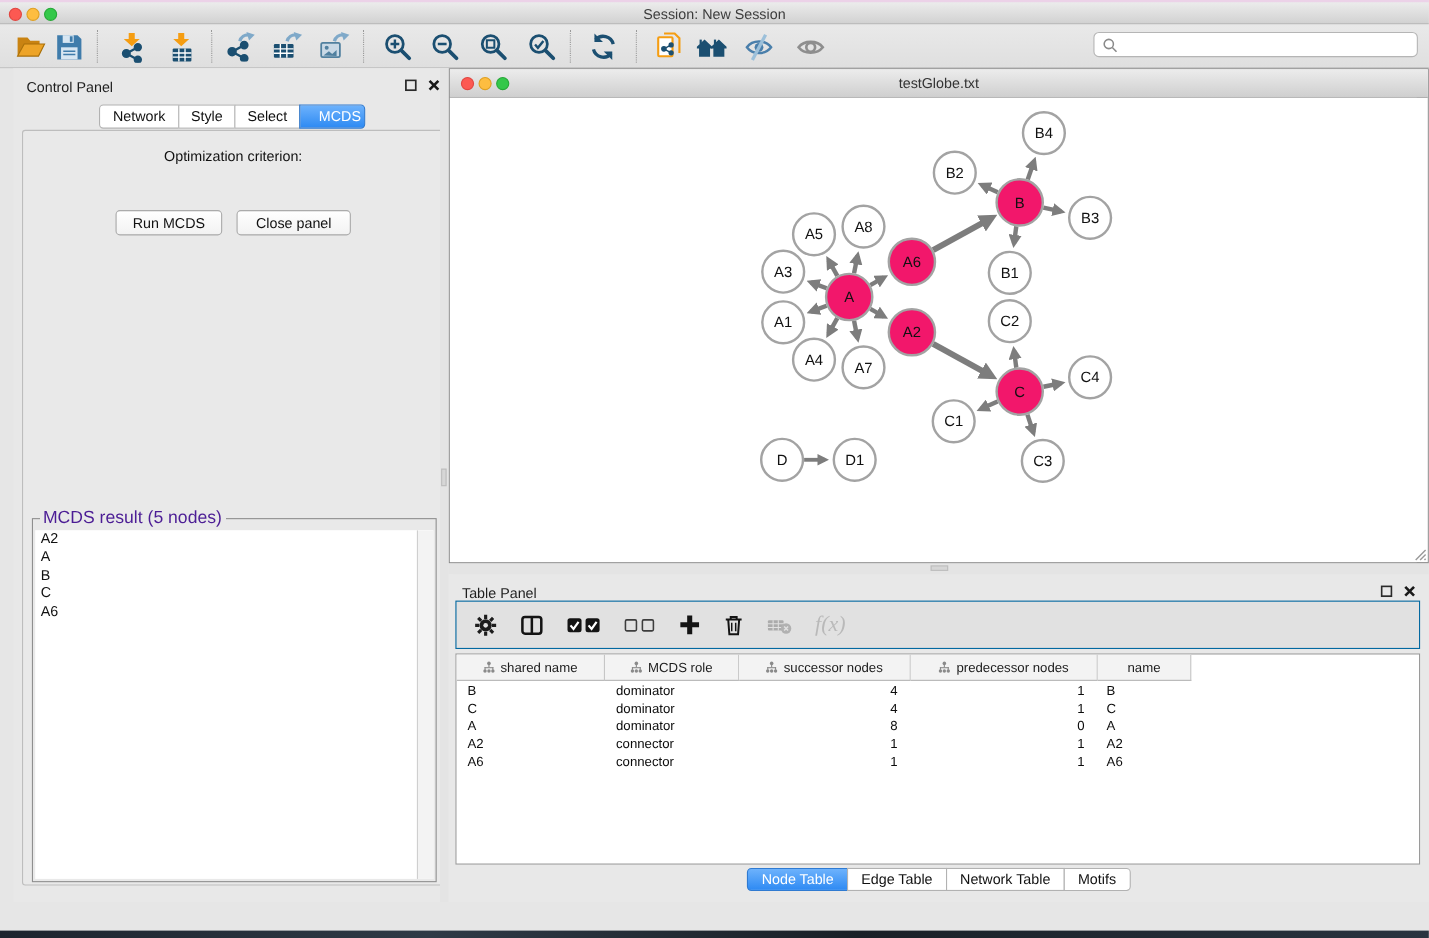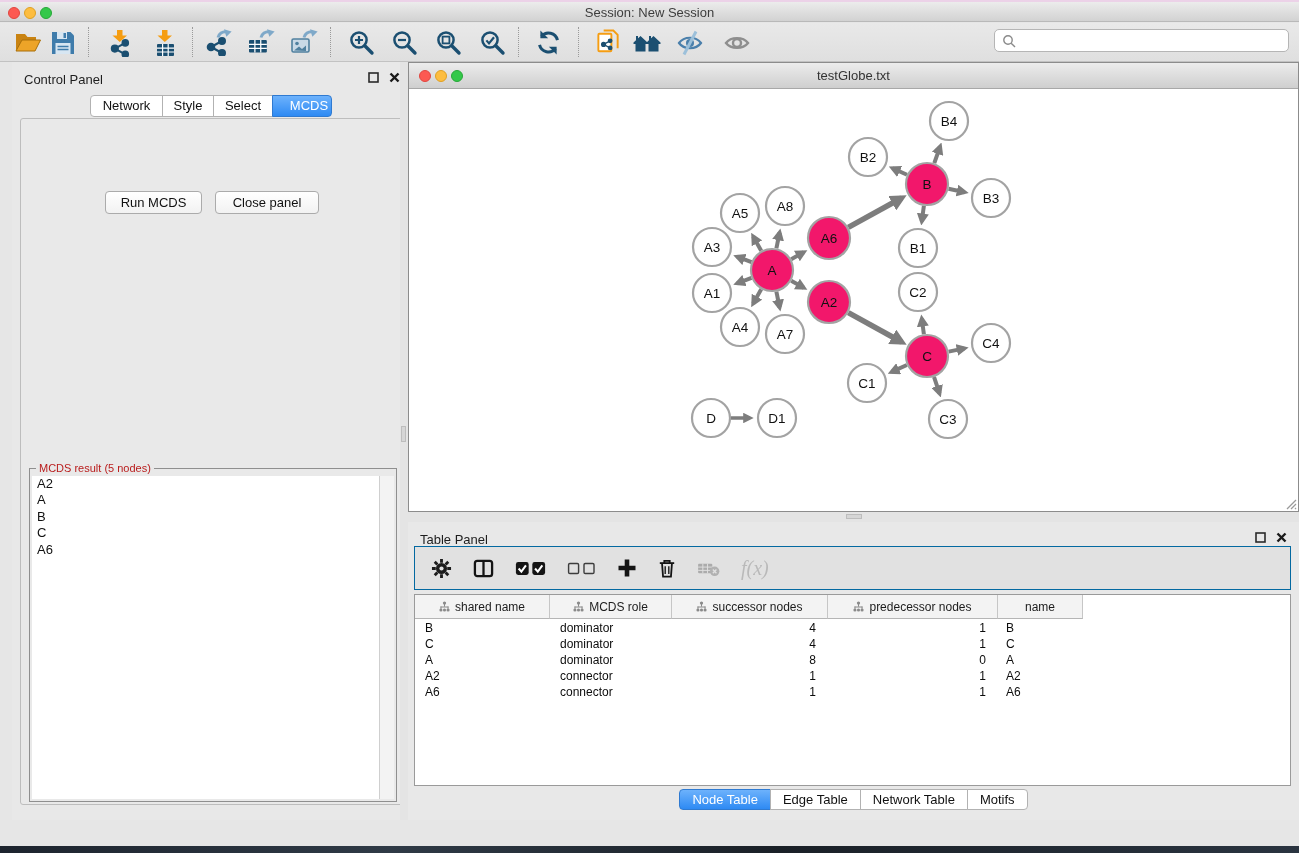--- a/index.html
+++ b/index.html
@@ -40,21 +40,21 @@
   .criterion { position:absolute; left:36px; top:38px; width:312px; height:23px; background:#fff; border:1px solid #a9a9a9;
     border-radius:4px; font-size:13px; line-height:21px; padding-left:8px; color:#111; }
   .stepper { position:absolute; right:1px; top:1px; width:19px; height:19px; border-radius:3px;
     background:linear-gradient(#6db2fc,#2e8af3); display:flex; flex-direction:column; align-items:center; justify-content:center; gap:2px; }
   .stepper i { width:0; height:0; border-left:4px solid transparent; border-right:4px solid transparent; }
   .stepper i.up { border-bottom:5px solid #fff; }
   .stepper i.dn { border-top:5px solid #fff; }
   .cp-btn { position:absolute; top:72px; height:23px; background:linear-gradient(#ffffff,#f2f2f2); border:1px solid #ababab;
     border-radius:4px; font-size:13px; text-align:center; line-height:21px; color:#111; }
   .mcds-fieldset { position:absolute; left:8px; top:343px; width:368px; height:340px; border:1px solid #8f8f8f; background:#e9e9e9; padding:2px; }
-  .mcds-fieldset legend { font-size:11px; color:#b91c1c; margin-left:4px; padding:0 3px; }
+  .mcds-fieldset legend { font-size:16px; color:#4c1d95; margin-left:4px; padding:0 3px; }
   .mcds-list { position:relative; width:100%; height:100%; background:#fff; overflow:hidden; }
   .mcds-list .item { font-size:13px; line-height:16.4px; padding-left:5px; color:#111; }
   .scroll-track { position:absolute; right:0; top:0; bottom:0; width:15px; background:#f3f3f3; border-left:1px solid #cfcfcf; }
 
   
   .vsplit { position:absolute; left:400px; top:62px; width:8px; height:758px; background:#e4e4e4; }
   .vgrip { position:absolute; left:1px; top:364px; width:5px; height:16px; background:#d6d6d6; border:1px solid #bdbdbd; }
   .hsplit { position:absolute; left:408px; top:512px; width:891px; height:10px; background:#e4e4e4; }
   .hgrip { position:absolute; left:438px; top:2px; width:16px; height:5px; background:#d6d6d6; border:1px solid #bdbdbd; }
 
@@ -280,20 +280,21 @@
           <path class="icon-x" d="M1.5 1.5l8 8M9.5 1.5l-8 8"></path>
         </svg>
     </div>
     <div class="ctabs">
         <div class="tab" style="width: 73px;">Network</div>
         <div class="tab" style="width: 52px;">Style</div>
         <div class="tab" style="width: 60px;">Select</div>
         <div class="tab sel" style="width: 60px; padding-left: 16px;">MCDS</div>
       </div>
     <div class="cp-box">
+      <div class="opt-label">Optimization criterion:</div>
       <div class="cp-btn" style="left:84px;width:97px;">Run MCDS</div>
       <div class="cp-btn" style="left:194px;width:104px;">Close panel</div>
       <fieldset class="mcds-fieldset">
         <legend>MCDS result (5 nodes)</legend>
         <div class="mcds-list">
           <div>
               <div class="item">A2</div>
               <div class="item">A</div>
               <div class="item">B</div>
               <div class="item">C</div>

